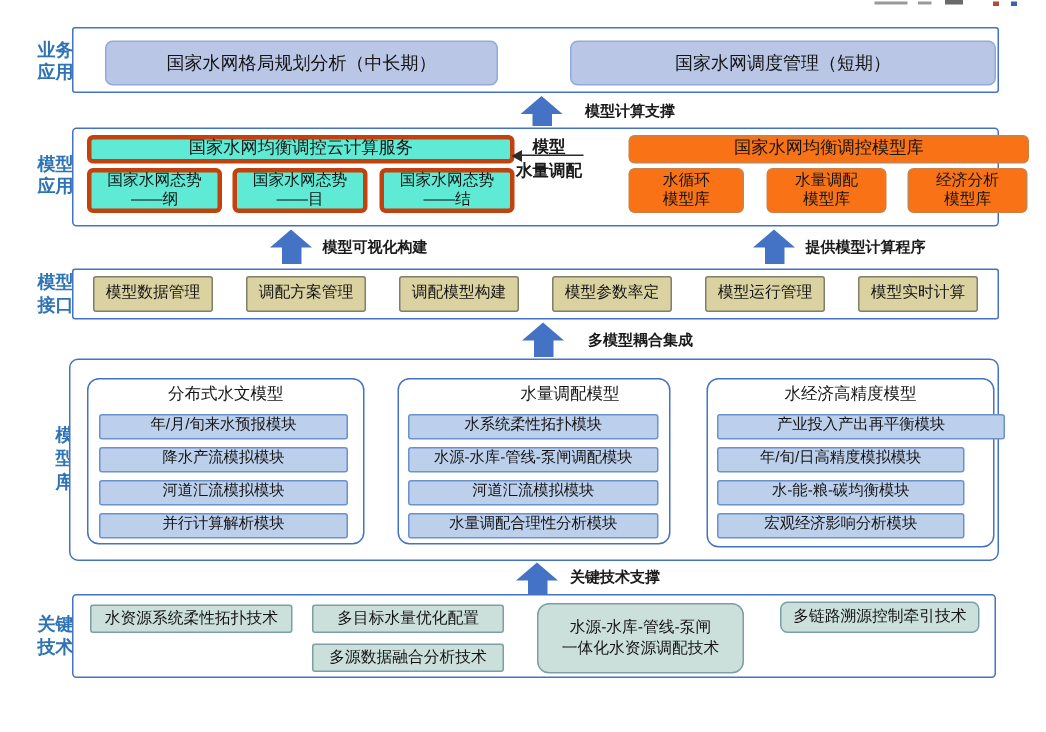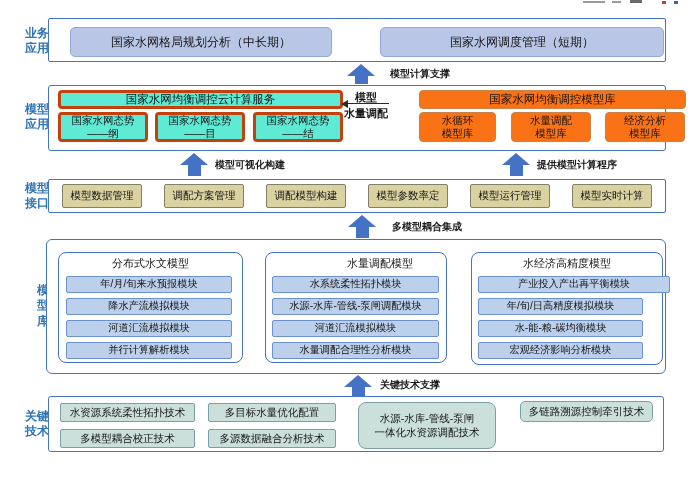--- a/index.html
+++ b/index.html
@@ -206,23 +206,20 @@
   </div>
 
   <div class="a-head" style="left:344px; top:375px;"></div>
   <div class="a-shaft" style="left:352px; top:386px; height:11px;"></div>
   <div class="arrow-label" style="left:380px; top:378px;">关键技术支撑</div>
 
   <div class="sec" style="left:48px; top:396px; width:616px; height:56px; border-radius:3px;"></div>
   <div class="bx teal-bx" style="left:60px; top:403px; width:135px; height:19px;">
     <span>水资源系统柔性拓扑技术</span>
   </div>
-  <div class="bx teal-bx" style="left:60px; top:429px; width:135px; height:19px;">
-    <span>多模型耦合校正技术</span>
-  </div>
   <div class="bx teal-bx" style="left:208px; top:403px; width:128px; height:19px;">
     <span>多目标水量优化配置</span>
   </div>
   <div class="bx teal-bx" style="left:208px; top:429px; width:128px; height:19px;">
     <span>多源数据融合分析技术</span>
   </div>
   <div class="bx teal-bx" style="left:358px; top:402px; width:138px; height:47px; border-radius:8px;">
     <span>水源-水库-管线-泵闸</span>
     <span>一体化水资源调配技术</span>
   </div>

